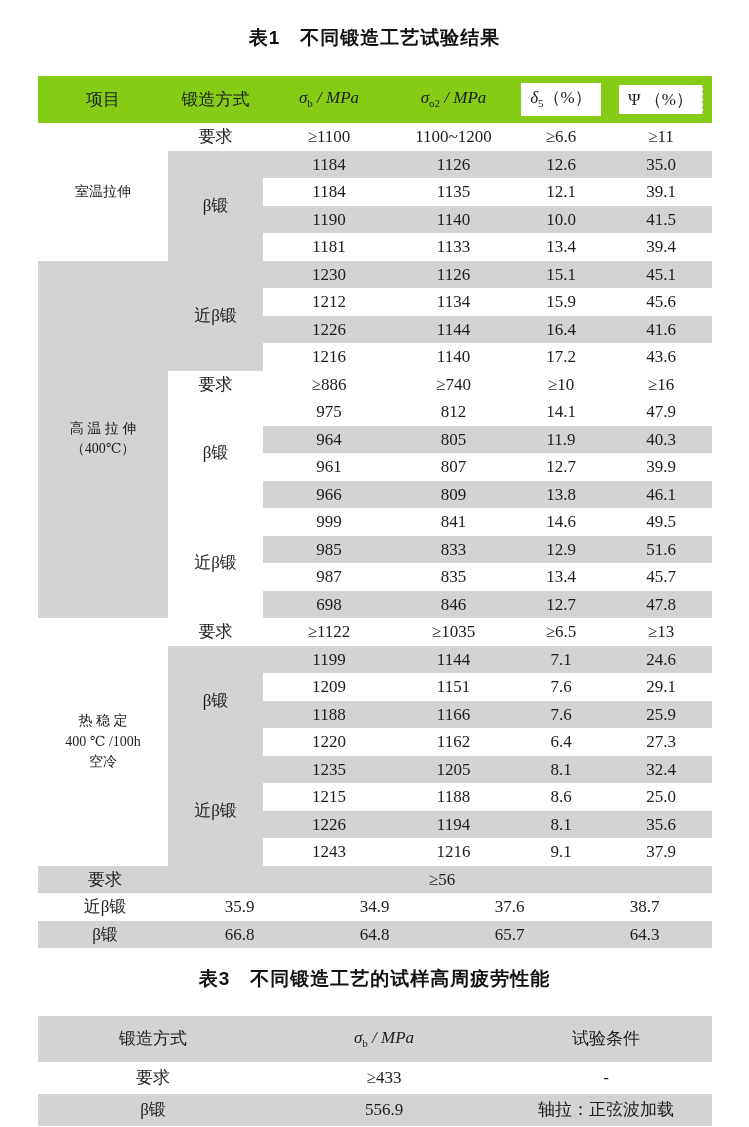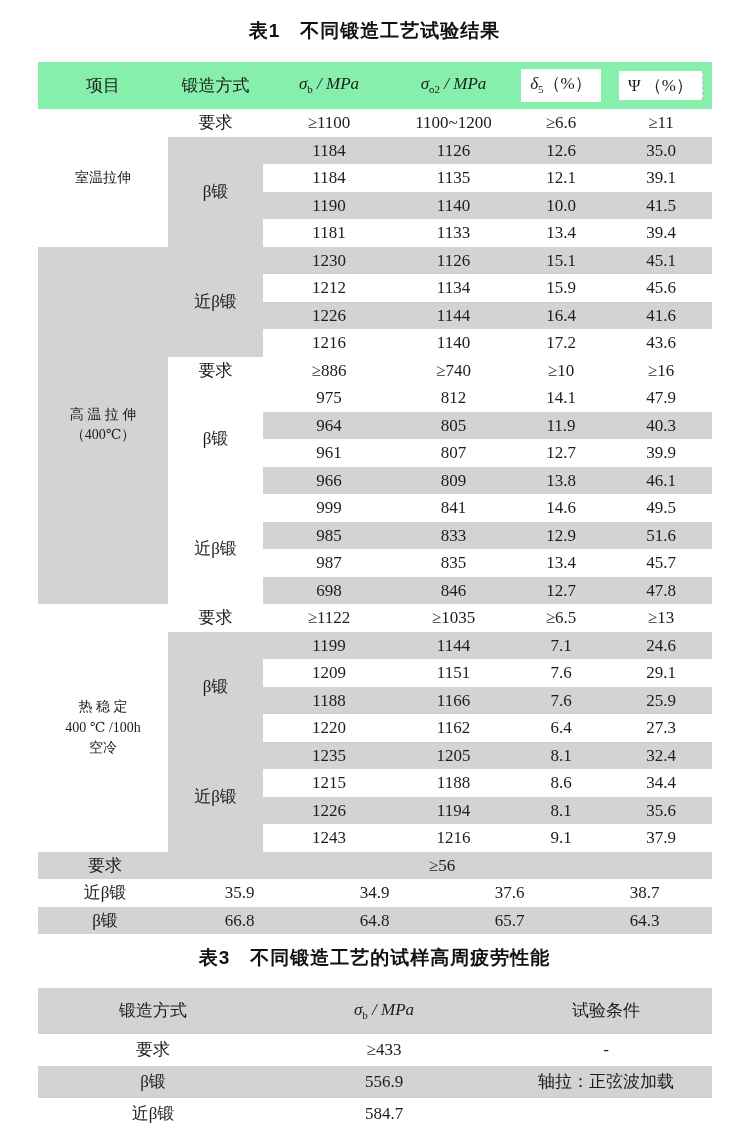--- a/index.html
+++ b/index.html
@@ -3,35 +3,35 @@
 <meta charset="utf-8">
 <style>
   html,body{margin:0;padding:0;}
   body{
     width:749px;height:1127px;background:#ffffff;overflow:hidden;
     font-family:"Liberation Serif","DejaVu Serif",serif;
     color:#1d1d1d;
   }
   .page{position:relative;width:749px;height:1127px;}
   .t-title{
-    margin:9px;padding:0;text-align:center;
+    margin:16px;padding:0;text-align:center;
     font-family:"Liberation Sans","DejaVu Sans",sans-serif;
     font-weight:bold;font-size:19px;letter-spacing:1px;color:#111;
   }
   #title1{padding-top:9px;padding-bottom:9px;}
   #title2{padding-top:9px;padding-bottom:7px;}
   #title3{padding-top:2px;padding-bottom:8px;}
   table{border-collapse:collapse;table-layout:fixed;margin-left:38px;}
   td,th{padding:0;text-align:center;vertical-align:middle;
         font-weight:normal;font-size:17px;line-height:1.25;}
   .g{background:#d3d3d3;}
   .w{background:#ffffff;}
   
   .tbl1{width:674px;}
-  .tbl1 thead th{background:#86efac;height:47px;font-size:17px;}
+  .tbl1 thead th{background:#84cc16;height:47px;font-size:17px;}
   .tbl1 tbody td{height:27.5px;}
   .math i{font-style:italic;}
   .math sub{font-size:11px;}
   .hl{display:inline-block;background:#ffffff;padding:4px 9px;}
   .hl-dash{border-right:1px dashed #bdbdbd;}
   .item-cell{font-size:14px;}
   .item-cell div{line-height:1.45;}
   
   .tbl2{width:674px;}
   .tbl2 td{height:27.5px;}
@@ -234,21 +234,21 @@
           <td rowspan="4" class="method-cell g">近β锻</td>
           <td class="val g">1235</td>
           <td class="val g">1205</td>
           <td class="val g">8.1</td>
           <td class="val g">32.4</td>
         </tr>
         <tr>
           <td class="val w">1215</td>
           <td class="val w">1188</td>
           <td class="val w">8.6</td>
-          <td class="val w">34.4</td>
+          <td class="val w">25.0</td>
         </tr>
         <tr>
           <td class="val g">1226</td>
           <td class="val g">1194</td>
           <td class="val g">8.1</td>
           <td class="val g">35.6</td>
         </tr>
         <tr>
           <td class="val w">1243</td>
           <td class="val w">1216</td>

